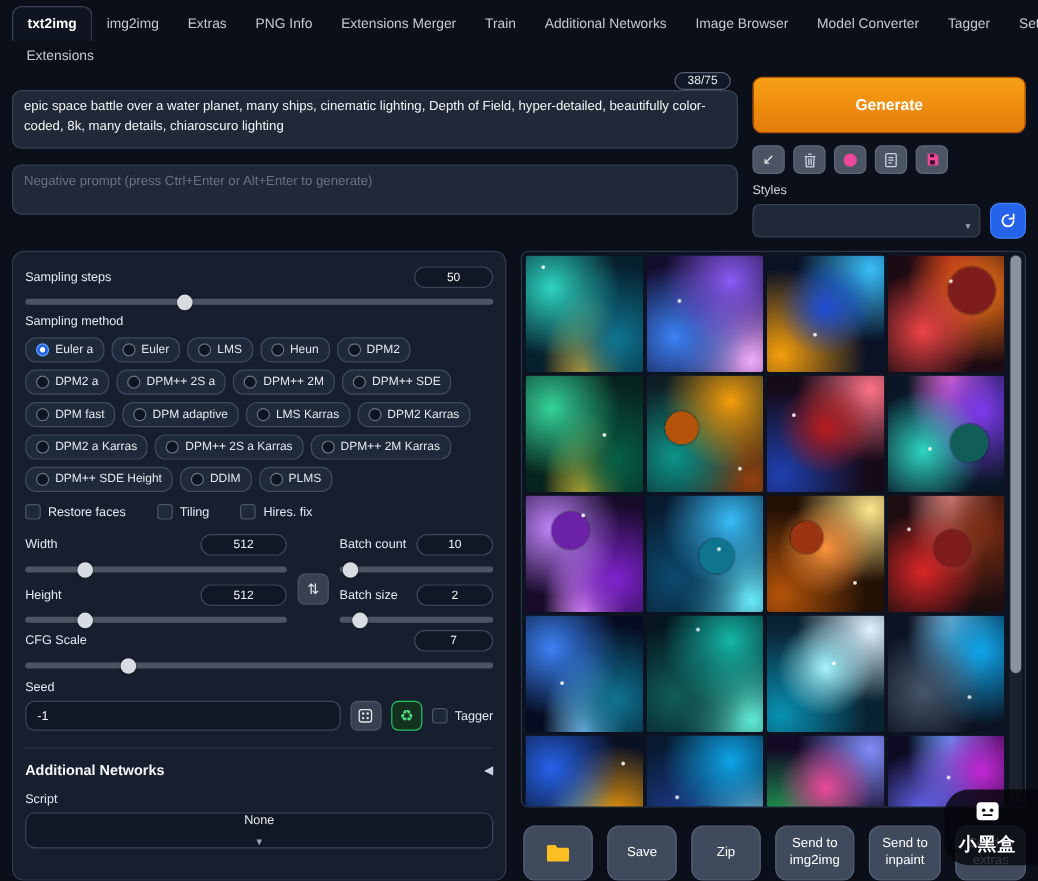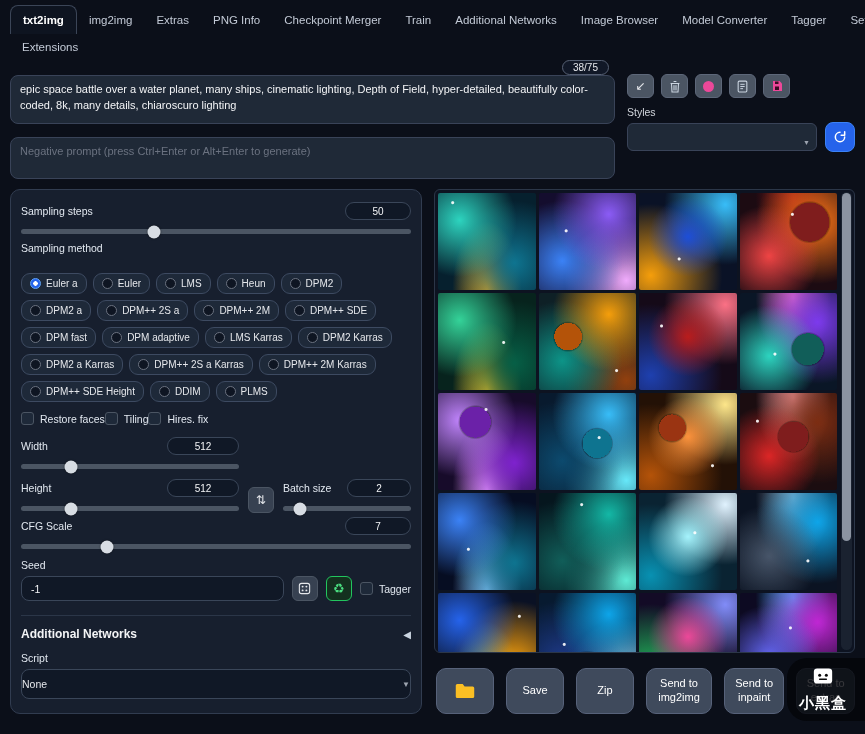--- a/index.html
+++ b/index.html
@@ -40,49 +40,49 @@
   .main-region { display:flex; gap:12px; padding:2px 10px 0; }
   .settings-panel { width:412px; background:#171f2e; border:1px solid #313c50; border-radius:10px; padding:12px 10px 14px; }
 
   .lbl { font-size:10.5px; color:#e2e8f0; }
   .row-between { display:flex; justify-content:space-between; align-items:center; }
   .num-box { width:64px; height:18px; background:#101826; border:1px solid #3a4659; border-radius:9px; font-size:10px; color:#f3f4f6; display:flex; align-items:center; justify-content:center; }
   .slider { position:relative; height:5px; background:#4b5563; border-radius:3px; margin:9px 0 2px; cursor:pointer; }
   .slider .thumb { position:absolute; top:50%; transform:translate(-50%,-50%); width:13px; height:13px; background:#d7dce3; border-radius:50%; box-shadow:0 0 2px rgba(0,0,0,.6); }
 
   .method-label { margin-top:8px; }
-  .radio-grid { display:flex; flex-wrap:wrap; gap:6px; margin:19px 0 10px; }
+  .radio-grid { display:flex; flex-wrap:wrap; gap:6px; margin:7px 0 10px; }
   .pill { display:flex; align-items:center; gap:5px; border:1px solid #3d4a61; background:#1e2939; border-radius:9px; padding:4px 8px; font-size:10px; color:#e5e7eb; cursor:pointer; white-space:nowrap; }
   .pill .dot { width:11px; height:11px; border-radius:50%; border:1px solid #6b7280; background:#0e1522; flex:0 0 auto; }
   .pill.selected .dot { border-color:#60a5fa; background:radial-gradient(circle, #ffffff 0 2px, #2563eb 2.5px); }
 
-  .check-row { display:flex; margin:2px 0 12px; }
+  .check-row { display:flex; gap:26px; margin:2px 0 12px; }
   .check { display:flex; align-items:center; gap:6px; font-size:10.5px; color:#e2e8f0; cursor:pointer; }
   .checkbox { width:13px; height:13px; background:#1e2939; border:1px solid #4b5563; border-radius:3px; }
 
-  .dims { display:flex; align-items:flex-end; margin-bottom:4px; }
+  .dims { display:flex; align-items:center; margin-bottom:4px; }
   .col-wh { width:218px; }
   .dim-block { margin-bottom:10px; }
   .swap-btn { width:26px; height:26px; margin:15px 9px 0 9px; background:#374151; border:1px solid #4b5563; border-radius:6px; color:#e5e7eb; font-size:12px; display:flex; align-items:center; justify-content:center; cursor:pointer; flex:0 0 auto; }
   .col-batch { flex:1; }
 
   .cfg-block { margin:2px 0 10px; }
 
   .seed-label { margin-bottom:5px; }
   .seed-row { display:flex; align-items:center; gap:8px; }
   .seed-input { flex:1; height:25px; background:#101826; border:1px solid #3a4659; border-radius:8px; font-size:10.5px; color:#f3f4f6; display:flex; align-items:center; padding-left:9px; }
   .icon-btn { width:26px; height:25px; background:#374151; border:1px solid #4b5563; border-radius:6px; display:flex; align-items:center; justify-content:center; cursor:pointer; flex:0 0 auto; }
   .recycle-btn { background:#14301f; border-color:#22c55e; color:#4ade80; font-size:13px; }
 
   .addnet { margin-top:14px; border-top:1px solid #2b3648; padding-top:11px; }
   .addnet-head { display:flex; justify-content:space-between; align-items:center; }
   .addnet-title { font-size:12px; font-weight:bold; color:#f3f4f6; }
   .collapse-arrow { font-size:10px; color:#cbd5e1; cursor:pointer; }
   .script-label { margin:11px 0 5px; }
-  .dropdown { height:30px; background:#101826; border:1px solid #3a4659; border-radius:8px; display:flex; align-items:center; justify-content:space-between; padding:0 0; font-size:10.5px; color:#e5e7eb; cursor:pointer; }
+  .dropdown { height:30px; background:#101826; border:1px solid #3a4659; border-radius:8px; display:flex; align-items:center; justify-content:space-between; padding:0 10px; font-size:10.5px; color:#e5e7eb; cursor:pointer;flex-direction:column; }
   .dropdown .caret { font-size:8px; color:#9ca3af; }
 
   
   .output-panel { flex:1; display:flex; flex-direction:column; }
   .gallery { position:relative; height:464px; background:#0d1321; border:1px solid #2b3648; border-radius:6px; overflow:hidden; }
   .gallery-grid { display:grid; grid-template-columns:repeat(4,1fr); grid-auto-rows:97px; gap:3px; padding:3px 17px 3px 3px; height:100%; overflow:hidden; }
   .tile { border-radius:2px; cursor:pointer; background:#0a1020; }
   .gscroll { position:absolute; top:2px; right:2px; bottom:2px; width:11px; background:#1a2230; border-radius:6px; }
   .gscroll .gthumb { position:absolute; top:1px; left:1px; right:1px; height:76%; background:#8b93a1; border-radius:5px; cursor:pointer; }
 
@@ -97,41 +97,42 @@
 <body>
 
 <div class="app">
 
   <nav class="topnav">
     <div class="tab-row">
         <div class="tab active">txt2img</div>
         <div class="tab">img2img</div>
         <div class="tab">Extras</div>
         <div class="tab">PNG Info</div>
-        <div class="tab">Checkpoint Merger</div>
+        <div class="tab">Extensions Merger</div>
         <div class="tab">Train</div>
         <div class="tab">Additional Networks</div>
         <div class="tab">Image Browser</div>
         <div class="tab">Model Converter</div>
         <div class="tab">Tagger</div>
         <div class="tab">Settings</div>
       </div>
     <div class="tab-row2">
         <div class="tab">Extensions</div>
       </div>
   </nav>
 
   <div class="prompt-region">
     <div class="prompt-left">
       <div class="token-counter">38/75</div>
       <textarea class="ta ta-prompt" spellcheck="false" style="">epic space battle over a water planet, many ships, cinematic lighting, Depth of Field, hyper-detailed, beautifully color-coded, 8k, many details, chiaroscuro lighting</textarea>
       <textarea class="ta ta-negative" spellcheck="false" placeholder="Negative prompt (press Ctrl+Enter or Alt+Enter to generate)" style=""></textarea>
     </div>
 
     <div class="prompt-right">
+      <button class="generate-btn">Generate</button>
 
       <div class="tool-row">
         <div class="tool-btn">
           <span>↙</span>
         </div>
         <div class="tool-btn">
           <svg width="12" height="13" viewBox="0 0 24 26">
               <path d="M4 7h16M10 3h4m-9 4 1 17h12l1-17M10 11v9m4-9v9" stroke="#cbd5e1" stroke-width="2.2" fill="none" stroke-linecap="round"></path>
             </svg>
         </div>
@@ -295,20 +296,29 @@
             </div>
             <div class="slider">
                 <span class="thumb" style="left:23%;"></span>
               </div>
           </div>
         </div>
         <div class="swap-btn">
           <span>⇅</span>
         </div>
         <div class="col-batch">
+          <div class="dim-block">
+            <div class="row-between">
+              <span class="lbl">Batch count</span>
+              <span class="num-box">10</span>
+            </div>
+            <div class="slider">
+                <span class="thumb" style="left:7%;"></span>
+              </div>
+          </div>
           <div class="dim-block" style="margin-bottom:0;">
             <div class="row-between">
               <span class="lbl">Batch size</span>
               <span class="num-box">2</span>
             </div>
             <div class="slider">
                 <span class="thumb" style="left:13%;"></span>
               </div>
           </div>
         </div>

